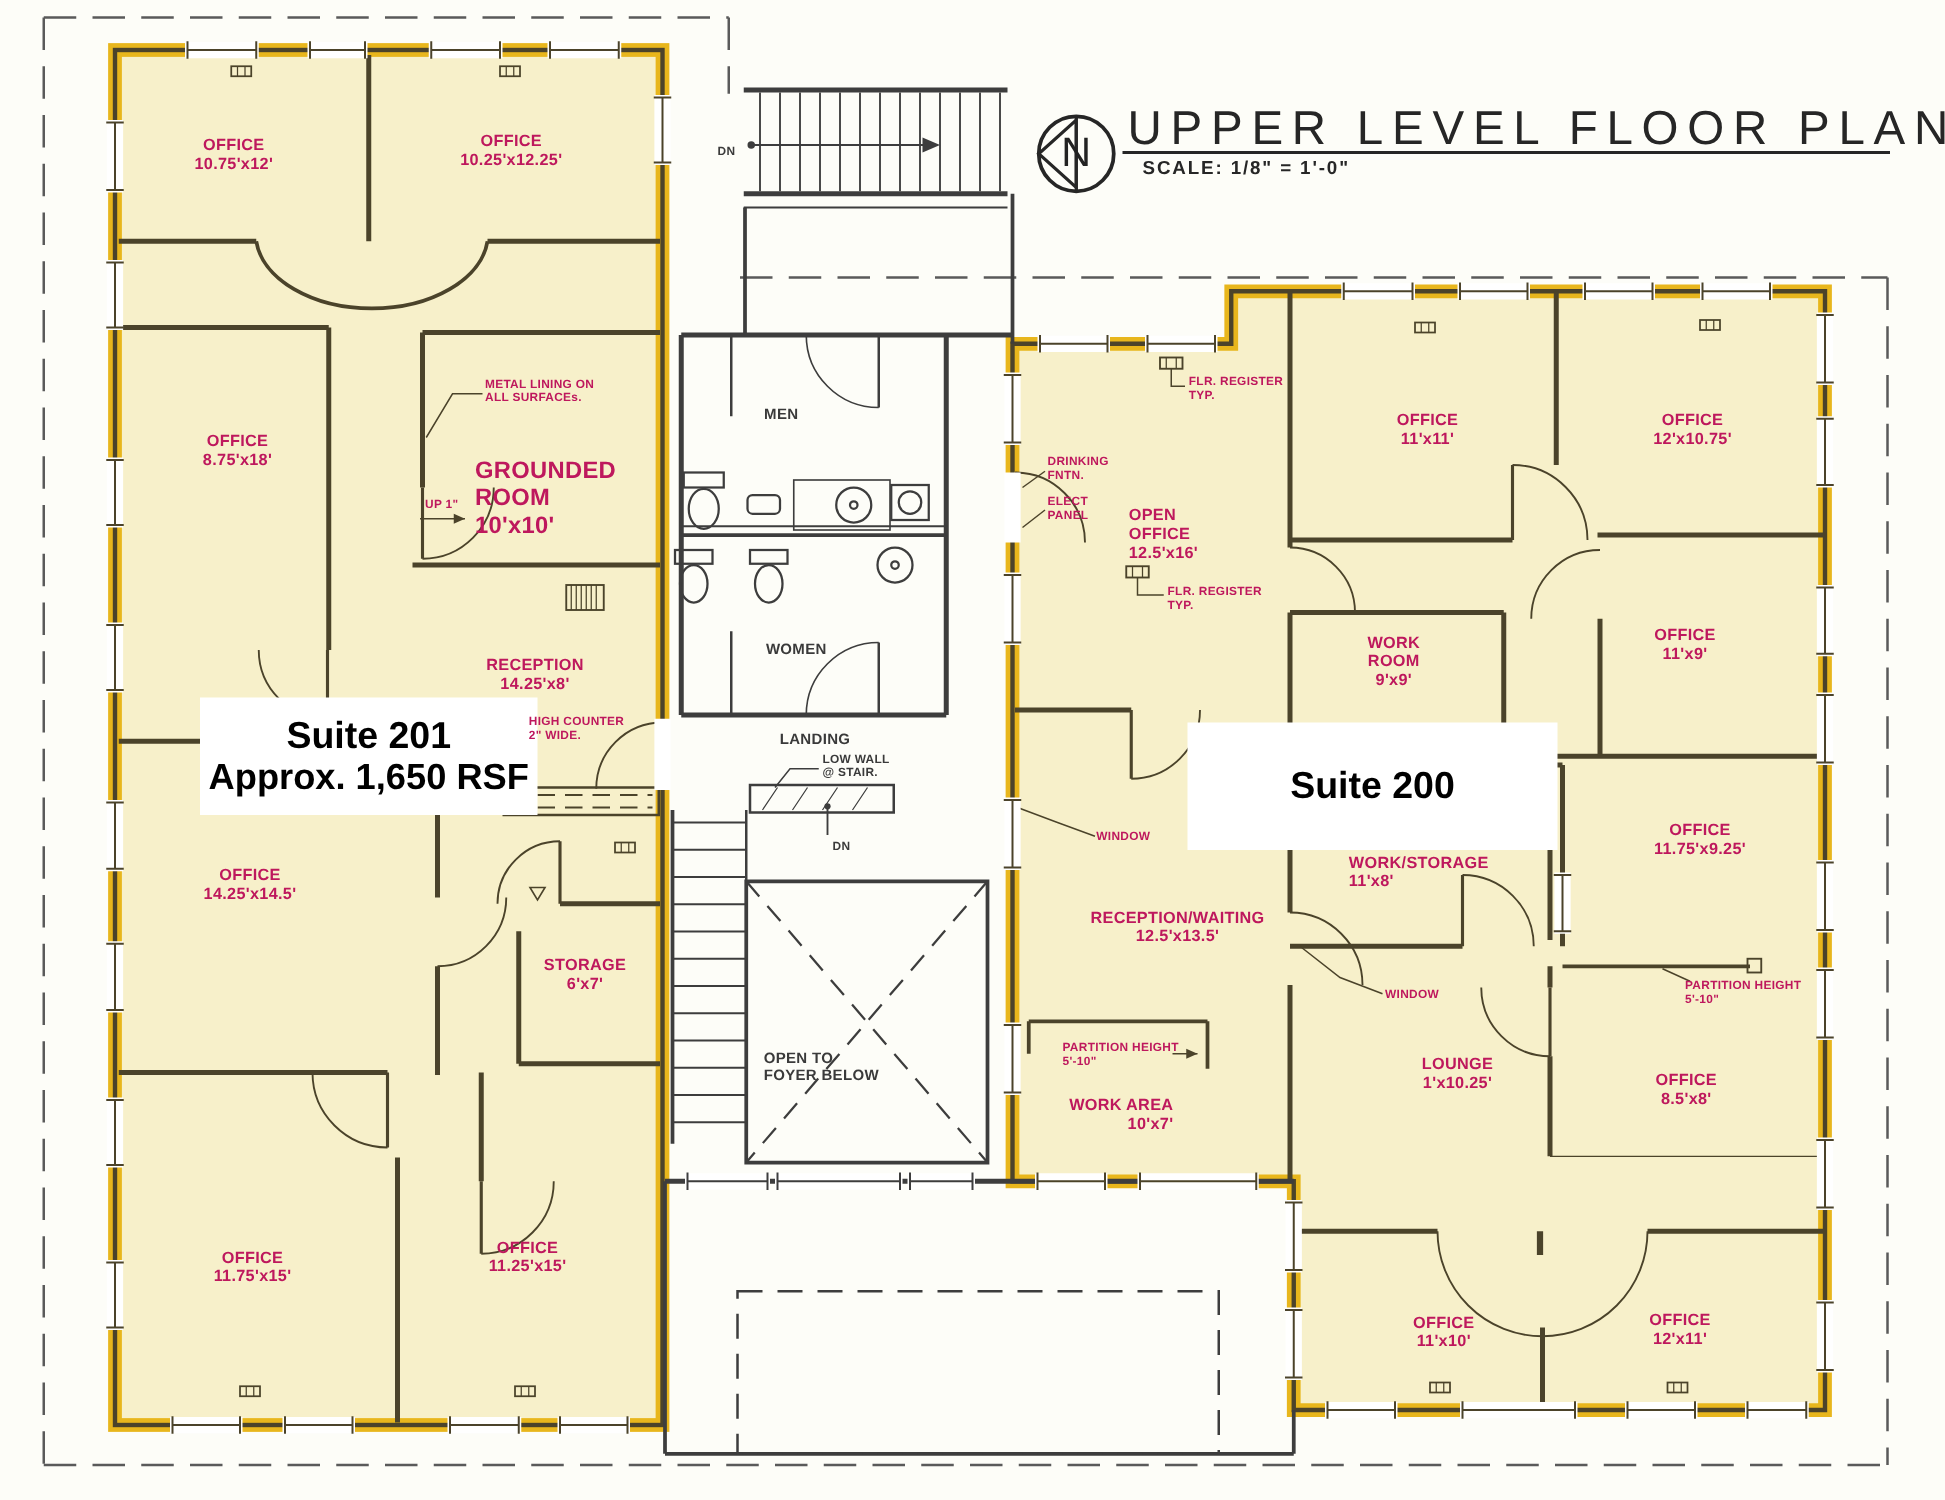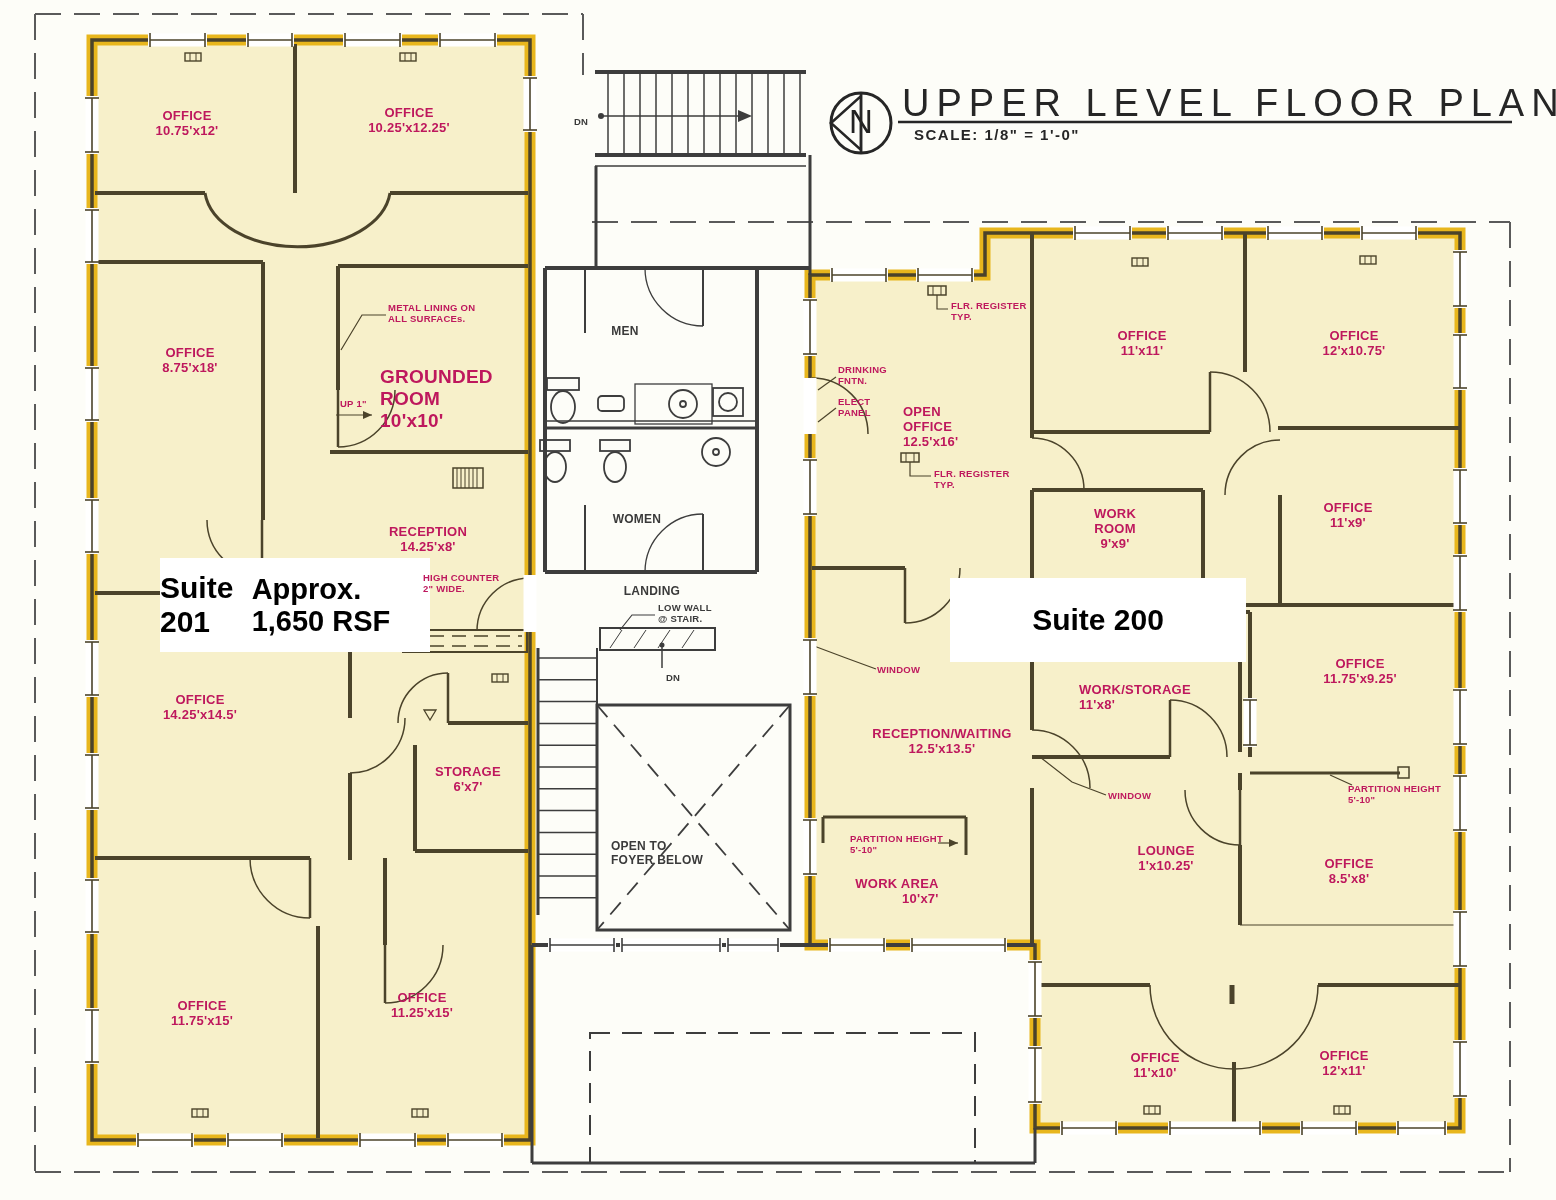--- a/index.html
+++ b/index.html
@@ -2,21 +2,21 @@
 <html><head>
 <meta charset="utf-8">
 <style>
   html,body{margin:0;padding:0;background:#ffffff;}
   #stage{position:relative;width:1556px;height:1200px;background:#fdfdf8;overflow:hidden;
          font-family:"Liberation Sans",sans-serif;}
   #plan-svg{position:absolute;left:0;top:0;}
   .plan-label{position:absolute;font-weight:700;color:#be185d;letter-spacing:.25px;
               line-height:1.16;white-space:nowrap;}
   .plan-label.gray{color:#3a3a3a;}
-  .badge{position:absolute;background:#ffffff;display:flex;flex-direction:row;
+  .badge{position:absolute;background:#ffffff;display:flex;flex-direction:column;
          justify-content:center;align-items:center;color:#000;font-weight:700;}
   .badge .b1{font-size:30px;line-height:1.12;}
   .badge .b2{font-size:29px;line-height:1.12;}
   #title{position:absolute;left:902px;top:82px;font-size:38px;font-weight:400;
          color:#262626;letter-spacing:7px;white-space:nowrap;}
   #scale{position:absolute;left:914px;top:126px;font-size:15px;font-weight:700;
          color:#262626;letter-spacing:1.5px;white-space:nowrap;}
   #north-n{position:absolute;left:861px;top:103px;transform:translateX(-50%);
            font-size:33px;font-weight:400;color:#222;}
 </style>
@@ -471,21 +471,21 @@
 </svg>
 
 <div id="title">UPPER LEVEL FLOOR PLAN</div>
 <div id="scale">SCALE: 1/8" = 1'-0"</div>
 <div id="north-n">N</div>
 
 <div class="badge" style="left:160px;top:558px;width:270px;height:94px;">
   <div class="b1">Suite 201</div>
   <div class="b2">Approx. 1,650 RSF</div>
 </div>
-<div class="badge" style="left:950px;top:578px;width:296px;height:84px;text-align:right;">
+<div class="badge" style="left:950px;top:578px;width:296px;height:102px;text-align:right;">
   <div class="b1">Suite 200</div>
 </div>
 
 <div id="labels">
       <div class="plan-label" style="font-size: 13px; top: 108px; left: 187px; transform: translateX(-50%); text-align: center;">
         <div>OFFICE</div>
         <div>10.75'x12'</div>
       </div>
       <div class="plan-label" style="font-size: 13px; top: 105px; left: 409px; transform: translateX(-50%); text-align: center;">
         <div>OFFICE</div>

